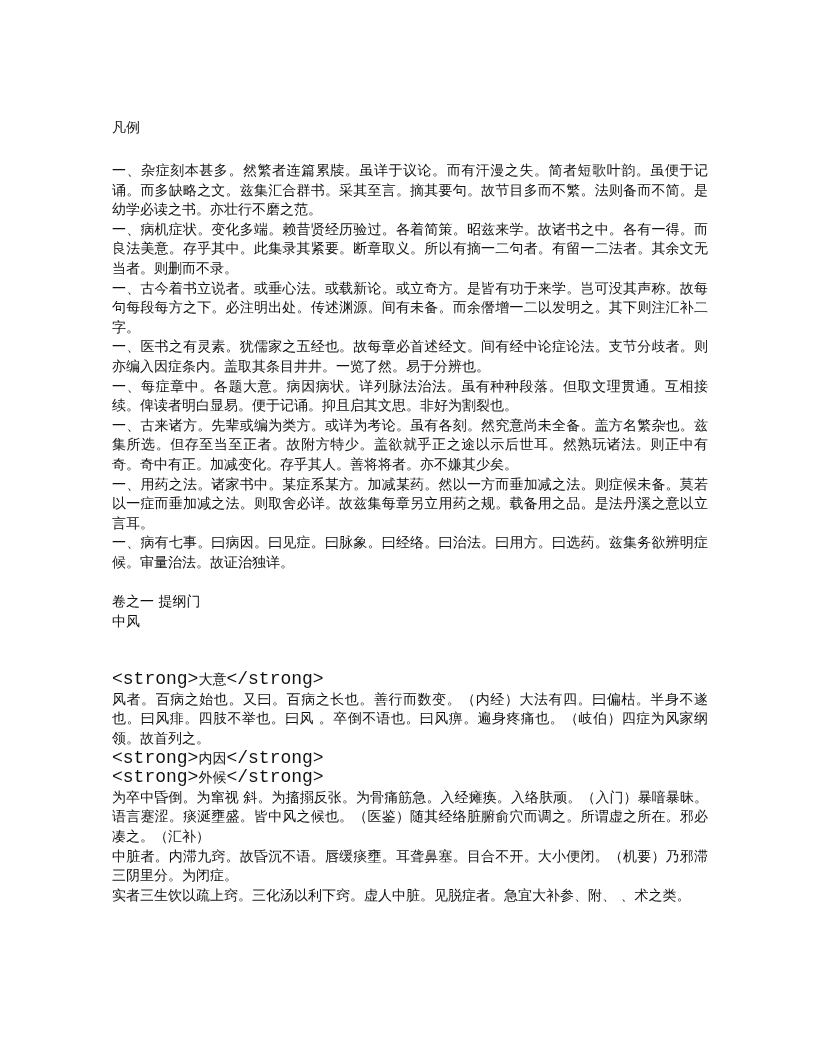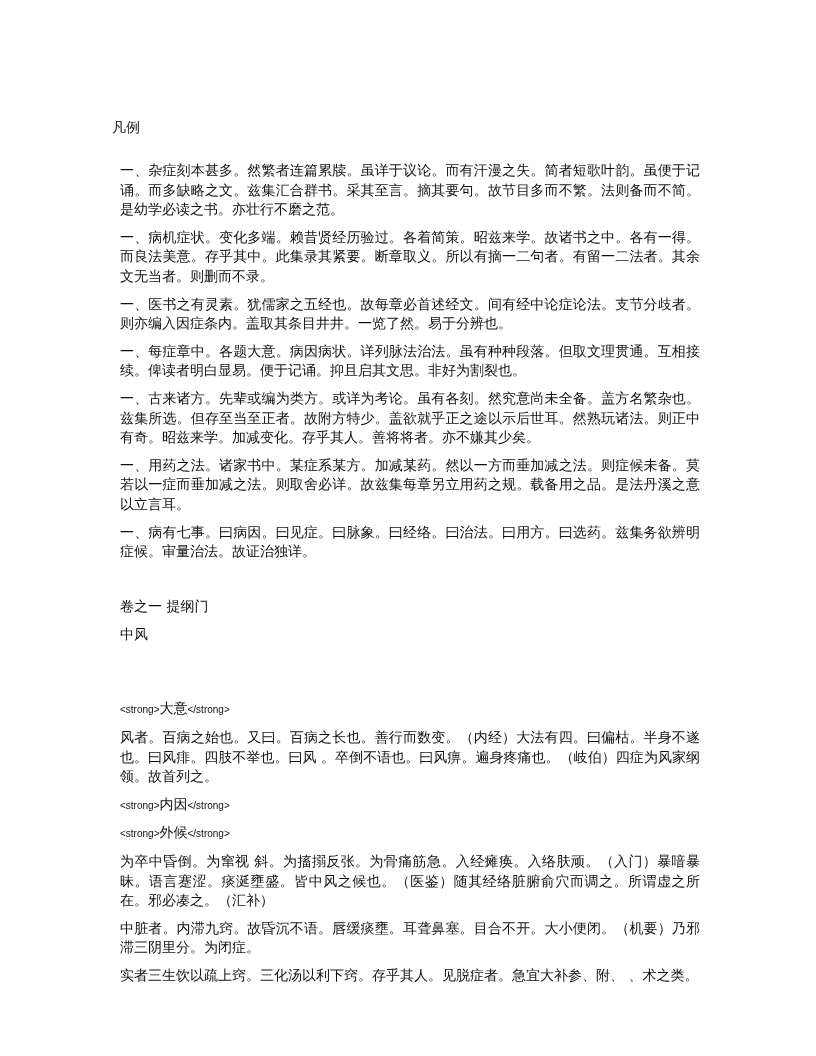--- a/index.html
+++ b/index.html
@@ -1,46 +1,47 @@
 <!DOCTYPE html>
 <html><head>
 <meta charset="utf-8">
 <style>
   html, body { margin:0; padding:0; background:#ffffff; }
   body { width:816px; height:1056px; overflow:hidden; position:relative;
          font-family:"DejaVu Serif","Liberation Serif",serif; color:#111; }
   .page { position:absolute; left:112px; top:118px; width:596px; font-size:14px; line-height:19.6px; }
   .title { margin:0 0 23px 0; height:20px; }
-  .para { margin:8px; text-align:justify; text-align-last:left; }
+  .para { margin:0; text-align:justify; text-align-last:left; }
   .gap { height:19.6px; }
   .gap2 { height:39px; }
-  .tag { font-family:Liberation Sans, sans-serif; font-size:10px; }
+  .tag { font-family:Liberation Mono, monospace; font-size:18px; }
 </style>
 </head>
 <body>
 
 <div class="page">
   <div class="title">凡例</div>
 
   <p class="para">一、杂症刻本甚多。然繁者连篇累牍。虽详于议论。而有汗漫之失。简者短歌叶韵。虽便于记诵。而多缺略之文。兹集汇合群书。采其至言。摘其要句。故节目多而不繁。法则备而不简。是幼学必读之书。亦壮行不磨之范。</p>
   <p class="para">一、病机症状。变化多端。赖昔贤经历验过。各着简策。昭兹来学。故诸书之中。各有一得。而良法美意。存乎其中。此集录其紧要。断章取义。所以有摘一二句者。有留一二法者。其余文无当者。则删而不录。</p>
+  <p class="para">一、古今着书立说者。或垂心法。或载新论。或立奇方。是皆有功于来学。岂可没其声称。故每句每段每方之下。必注明出处。传述渊源。间有未备。而余僭增一二以发明之。其下则注汇补二字。</p>
   <p class="para">一、医书之有灵素。犹儒家之五经也。故每章必首述经文。间有经中论症论法。支节分歧者。则亦编入因症条内。盖取其条目井井。一览了然。易于分辨也。</p>
   <p class="para">一、每症章中。各题大意。病因病状。详列脉法治法。虽有种种段落。但取文理贯通。互相接续。俾读者明白显易。便于记诵。抑且启其文思。非好为割裂也。</p>
-  <p class="para">一、古来诸方。先辈或编为类方。或详为考论。虽有各刻。然究意尚未全备。盖方名繁杂也。兹集所选。但存至当至正者。故附方特少。盖欲就乎正之途以示后世耳。然熟玩诸法。则正中有奇。昭兹来学。加减变化。存乎其人。善将将者。亦不嫌其少矣。</p>
+  <p class="para">一、古来诸方。先辈或编为类方。或详为考论。虽有各刻。然究意尚未全备。盖方名繁杂也。兹集所选。但存至当至正者。故附方特少。盖欲就乎正之途以示后世耳。然熟玩诸法。则正中有奇。奇中有正。加减变化。存乎其人。善将将者。亦不嫌其少矣。</p>
   <p class="para">一、用药之法。诸家书中。某症系某方。加减某药。然以一方而垂加减之法。则症候未备。莫若以一症而垂加减之法。则取舍必详。故兹集每章另立用药之规。载备用之品。是法丹溪之意以立言耳。</p>
   <p class="para">一、病有七事。曰病因。曰见症。曰脉象。曰经络。曰治法。曰用方。曰选药。兹集务欲辨明症候。审量治法。故证治独详。</p>
 
   <div class="gap"></div>
   <p class="para">卷之一 提纲门</p>
   <p class="para">中风</p>
   <div class="gap2"></div>
 
   <p class="para"><span class="tag">&lt;strong&gt;</span><span>大意</span><span class="tag">&lt;/strong&gt;</span></p>
   <p class="para">风者。百病之始也。又曰。百病之长也。善行而数变。（内经）大法有四。曰偏枯。半身不遂也。曰风痱。四肢不举也。曰风 。卒倒不语也。曰风痹。遍身疼痛也。（岐伯）四症为风家纲领。故首列之。</p>
 
   <p class="para"><span class="tag">&lt;strong&gt;</span><span>内因</span><span class="tag">&lt;/strong&gt;</span></p>
 
   <p class="para"><span class="tag">&lt;strong&gt;</span><span>外候</span><span class="tag">&lt;/strong&gt;</span></p>
   <p class="para">为卒中昏倒。为窜视 斜。为搐搦反张。为骨痛筋急。入经瘫痪。入络肤顽。（入门）暴喑暴昧。语言蹇涩。痰涎壅盛。皆中风之候也。（医鉴）随其经络脏腑俞穴而调之。所谓虚之所在。邪必凑之。（汇补）</p>
 
   <p class="para">中脏者。内滞九窍。故昏沉不语。唇缓痰壅。耳聋鼻塞。目合不开。大小便闭。（机要）乃邪滞三阴里分。为闭症。</p>
-  <p class="para">实者三生饮以疏上窍。三化汤以利下窍。存乎其人。见脱症者。急宜大补参、附、 、术之类。</p>
+  <p class="para">实者三生饮以疏上窍。三化汤以利下窍。虚人中脏。见脱症者。急宜大补参、附、 、术之类。</p>
 </div>
 
 </body></html>

